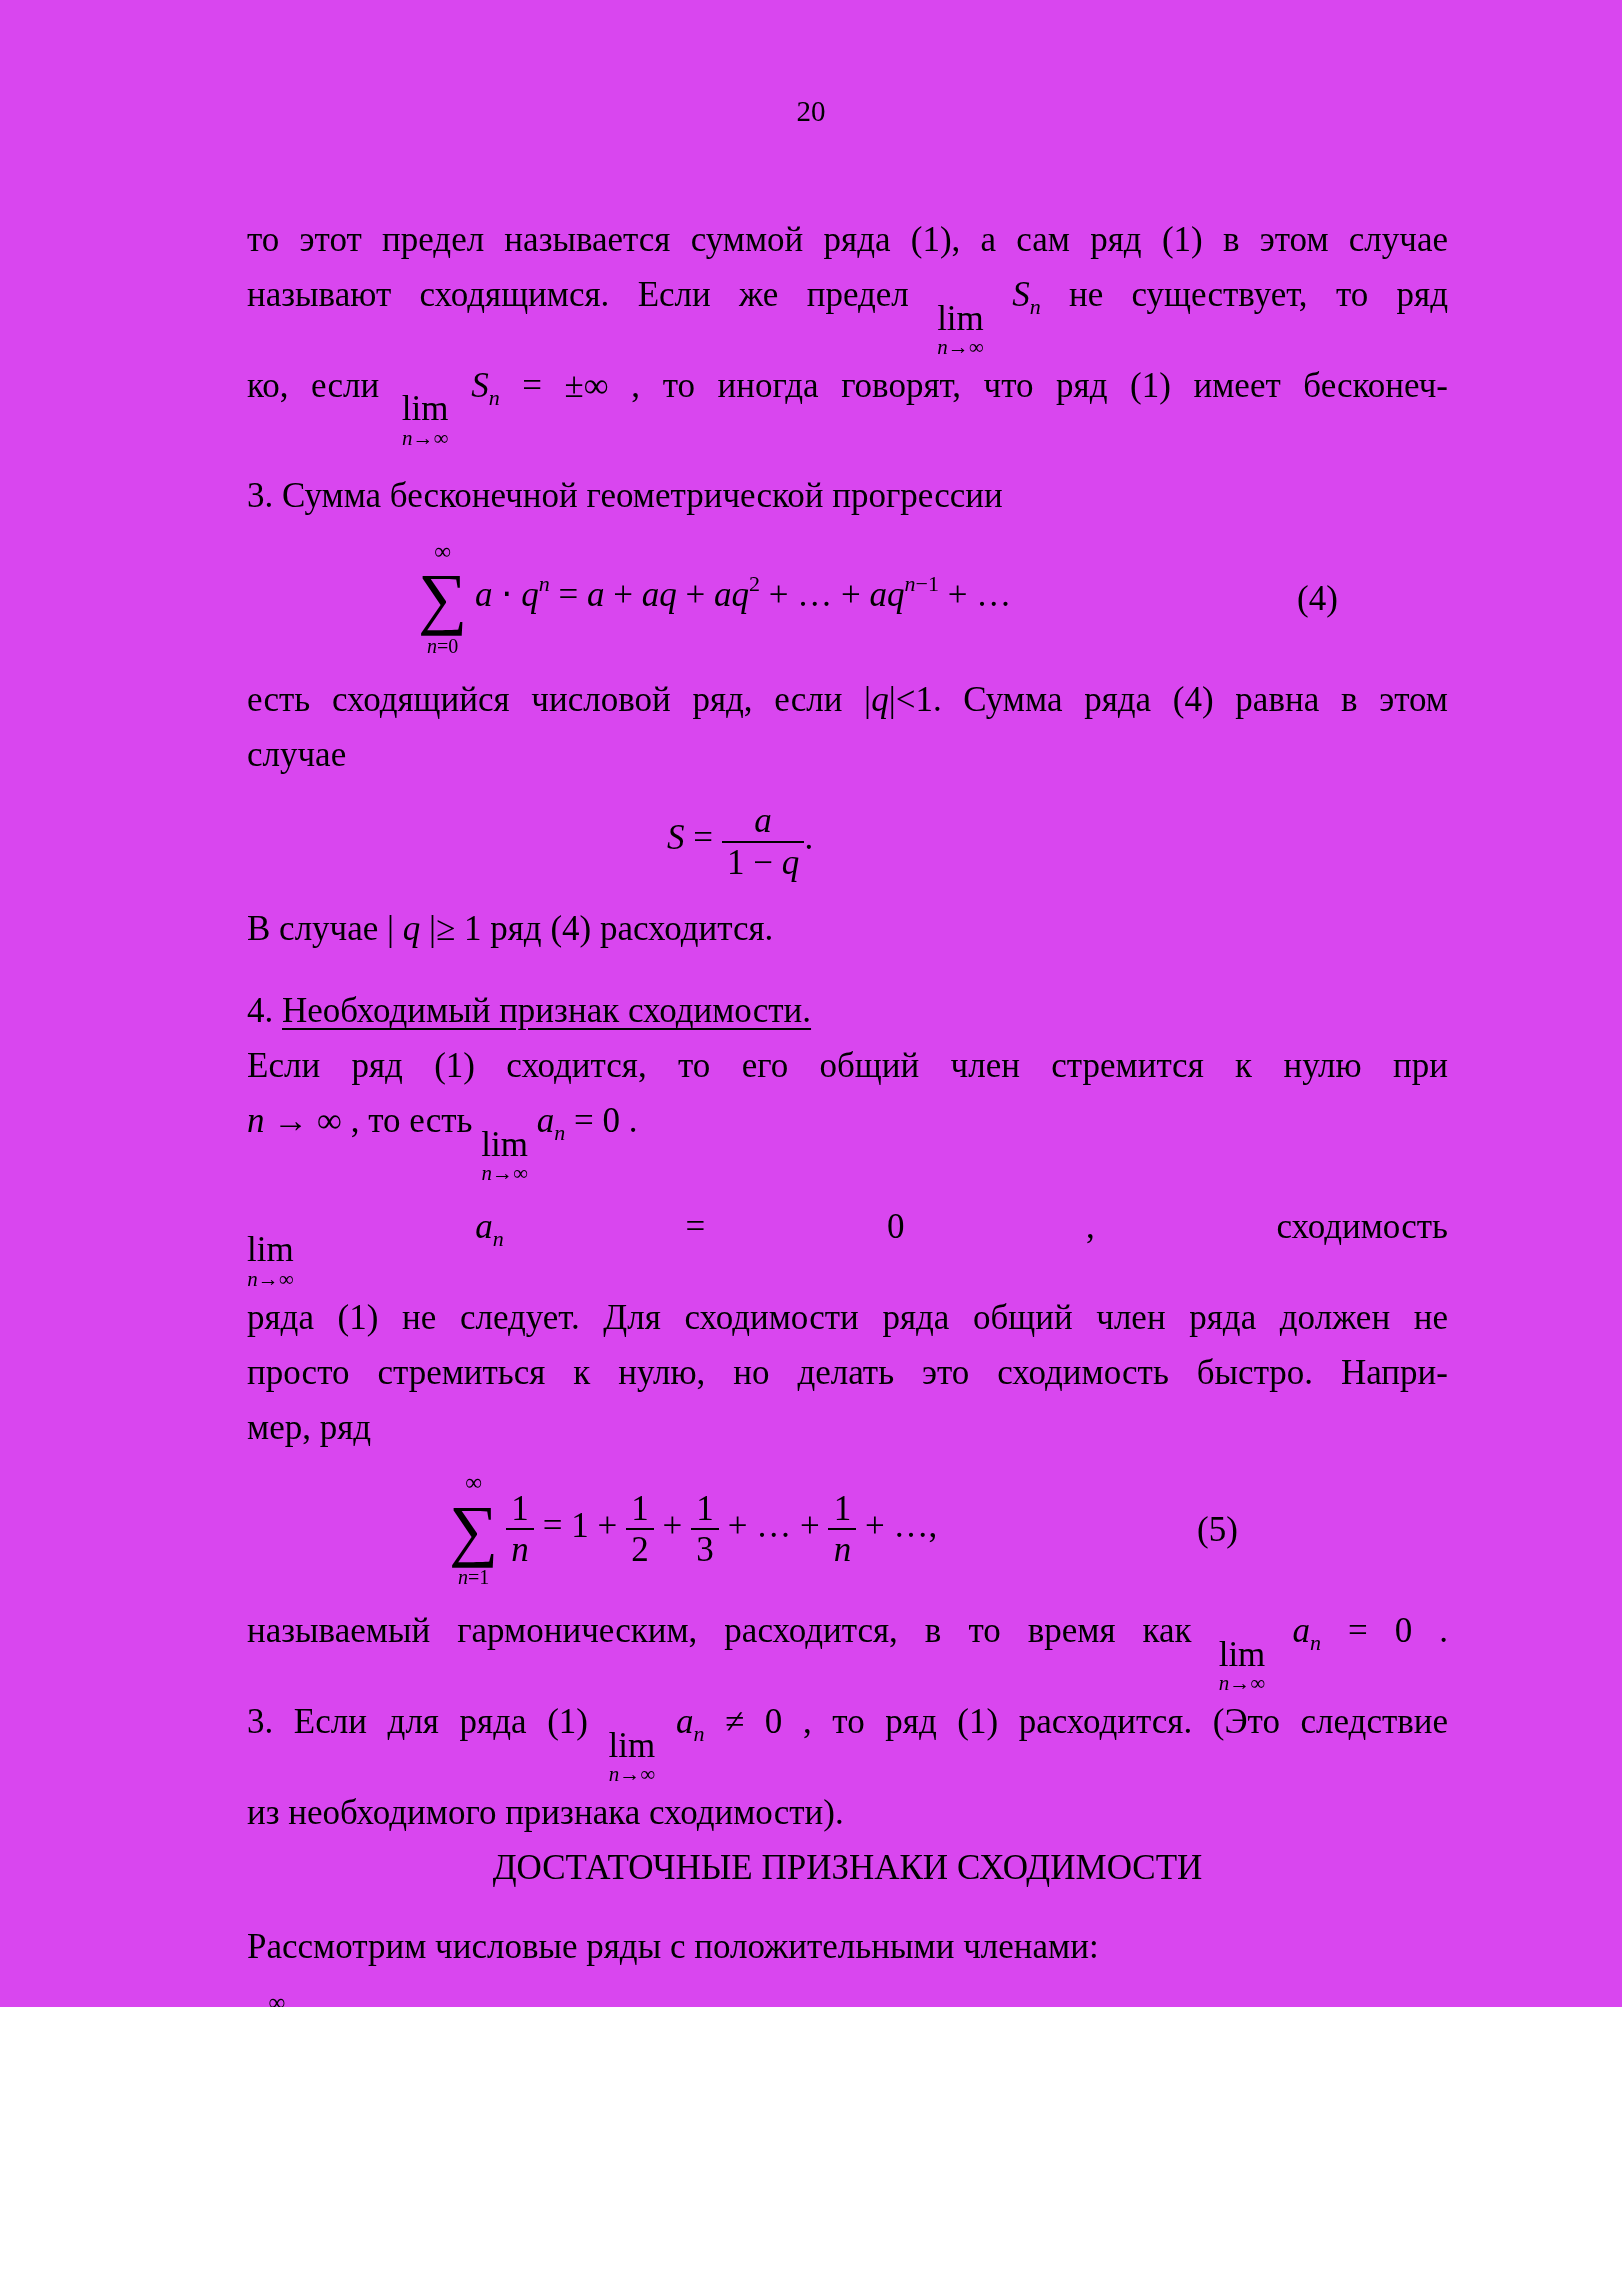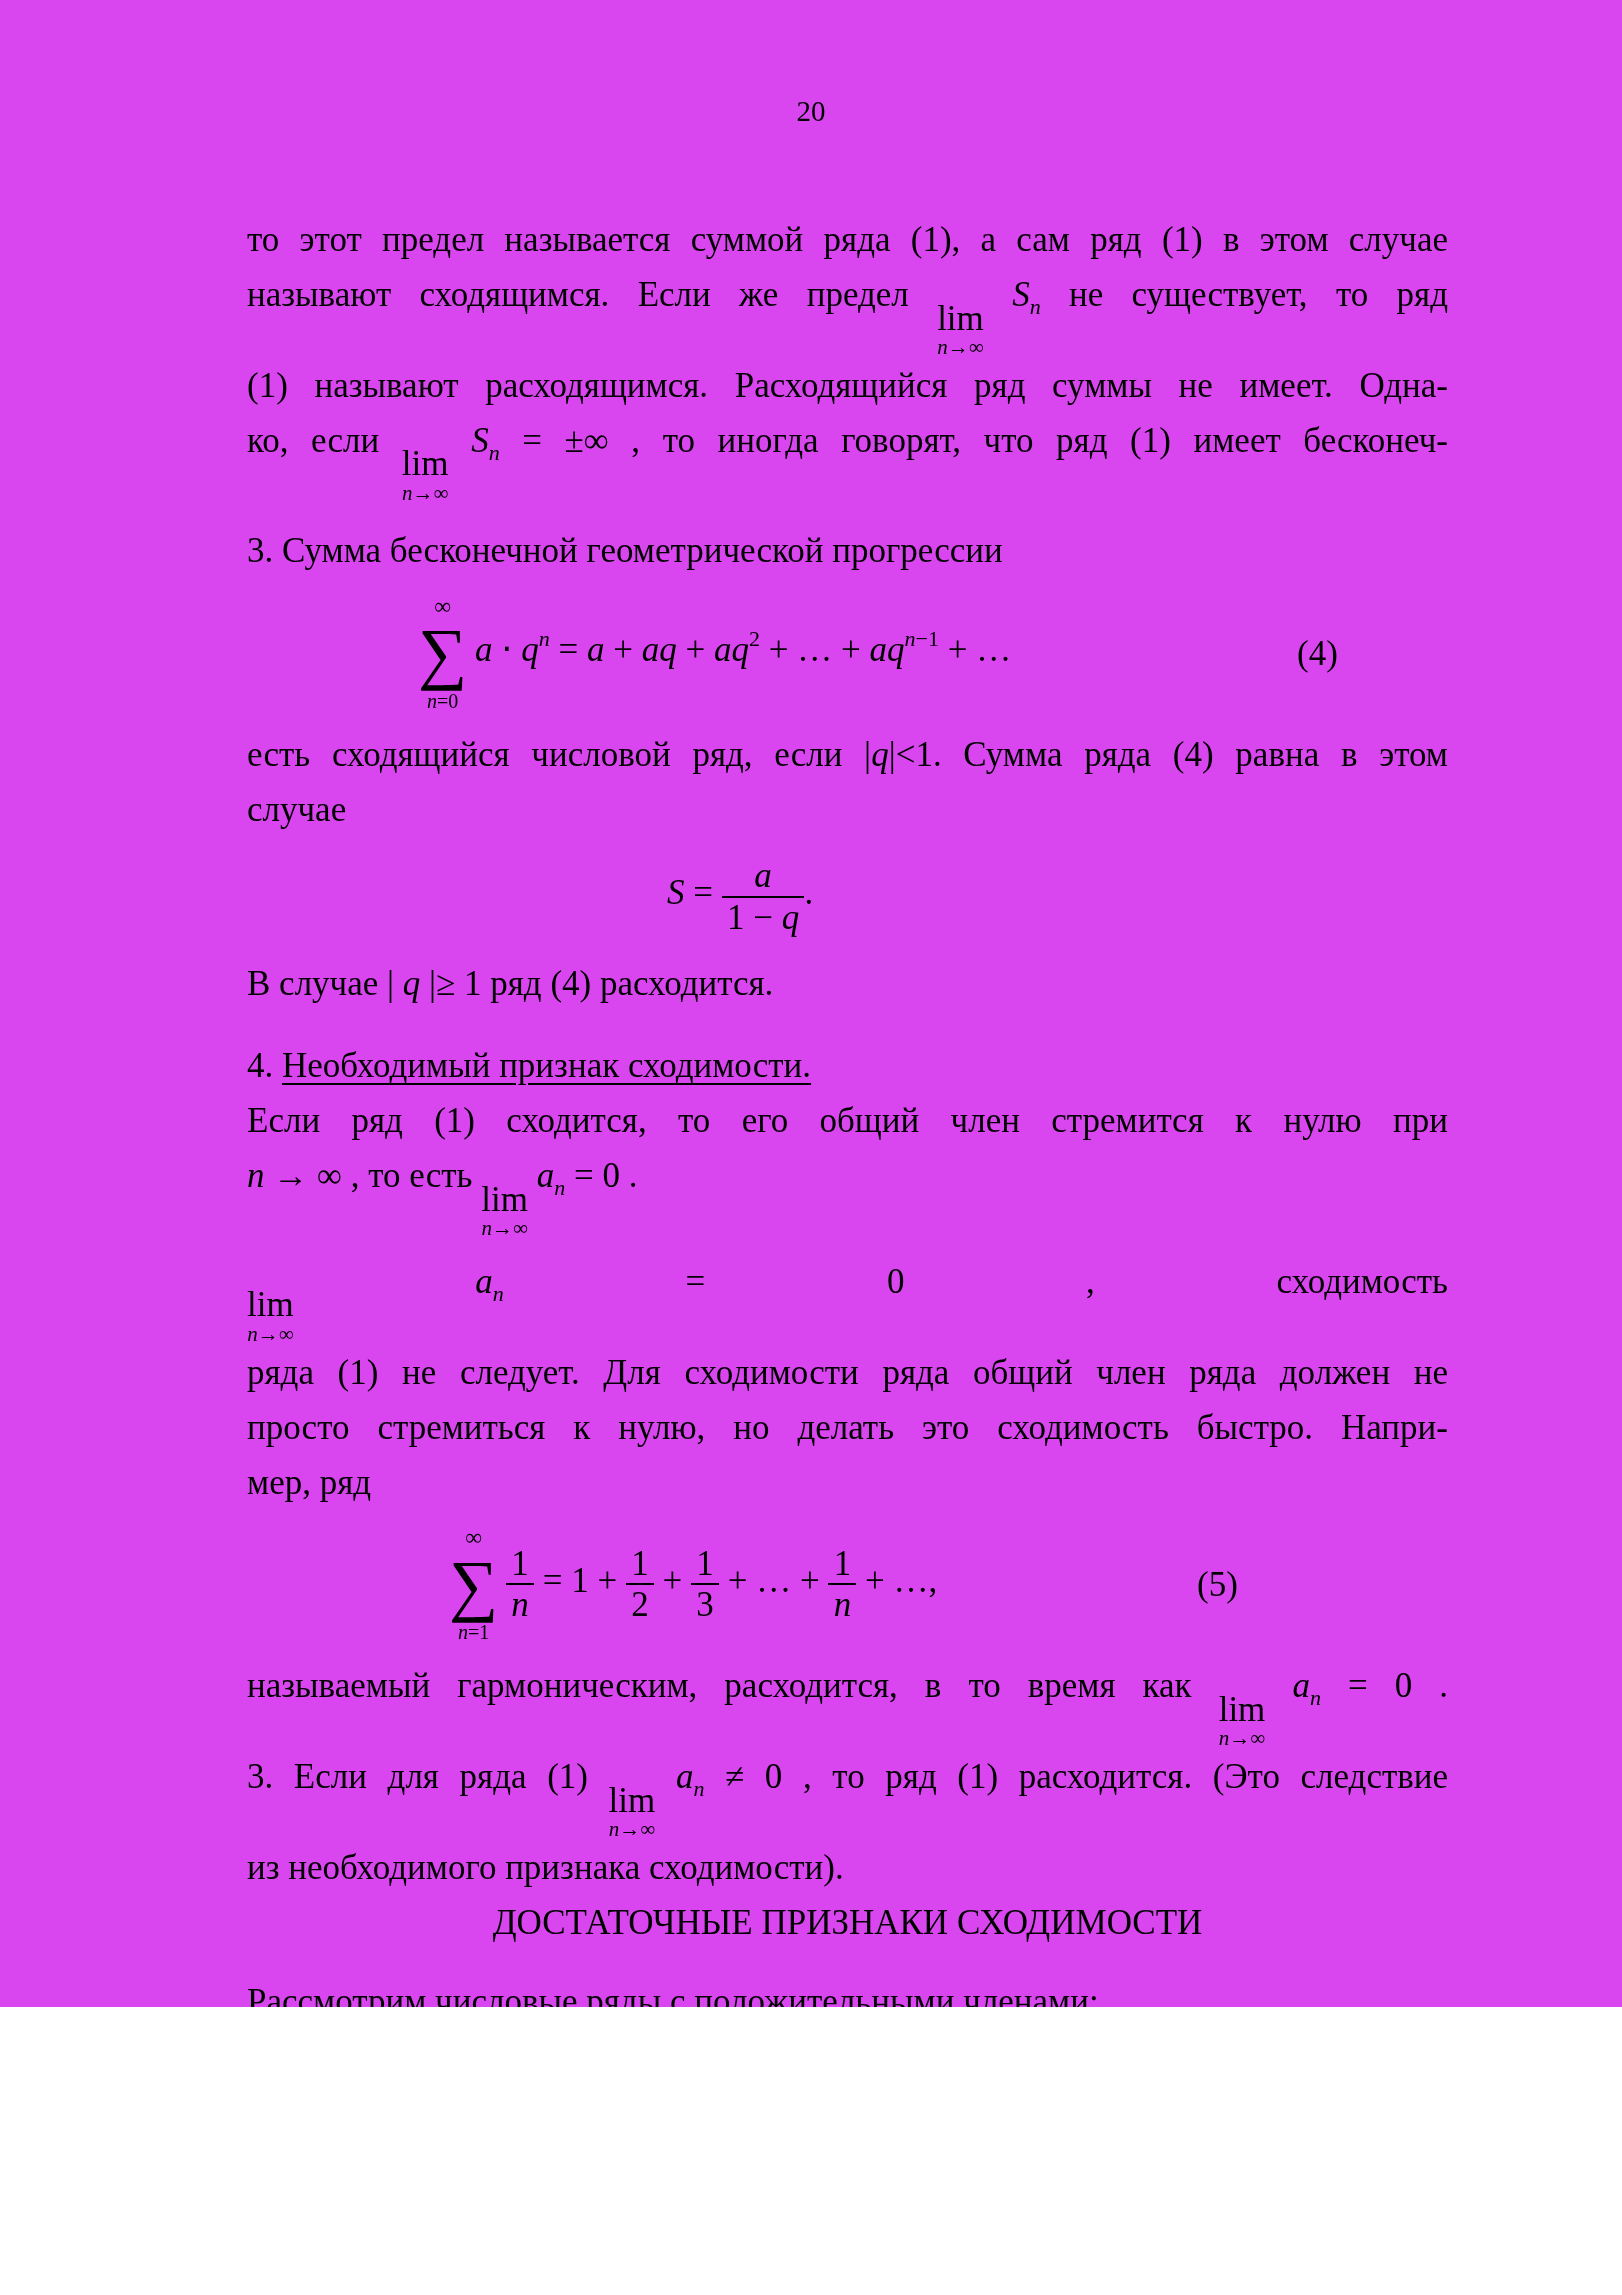--- a/index.html
+++ b/index.html
@@ -68,21 +68,20 @@
 
   <div class="content">
 
     <div class="jl"><span>то этот предел называется суммой ряда (1), а сам ряд (1) в этом случае</span></div>
 
     <div class="jl"><span>называют сходящимся. Если же предел </span><span class="lims">
           <span class="limw">lim</span>
           <span class="limu"><i>n</i><span>→∞</span></span>
         </span> <i>S</i><sub class="sb"><i>n</i></sub><span>  не существует, то ряд</span></div>
 
-    <div class="jl"><span>(1) называют расходящимся. Расходящийся ряд суммы не имеет. Одна-</span></div>
 
     <div class="jl"><span>ко, если </span><span class="lims">
           <span class="limw">lim</span>
           <span class="limu"><i>n</i><span>→∞</span></span>
         </span> <i>S</i><sub class="sb"><i>n</i></sub><span> = ±∞ , то иногда говорят, что ряд (1) имеет бесконеч-</span></div>
 
 
     <div class="ll mt-sec3"><span>3. Сумма бесконечной геометрической прогрессии</span></div>
 
     <div class="frow f4m">

